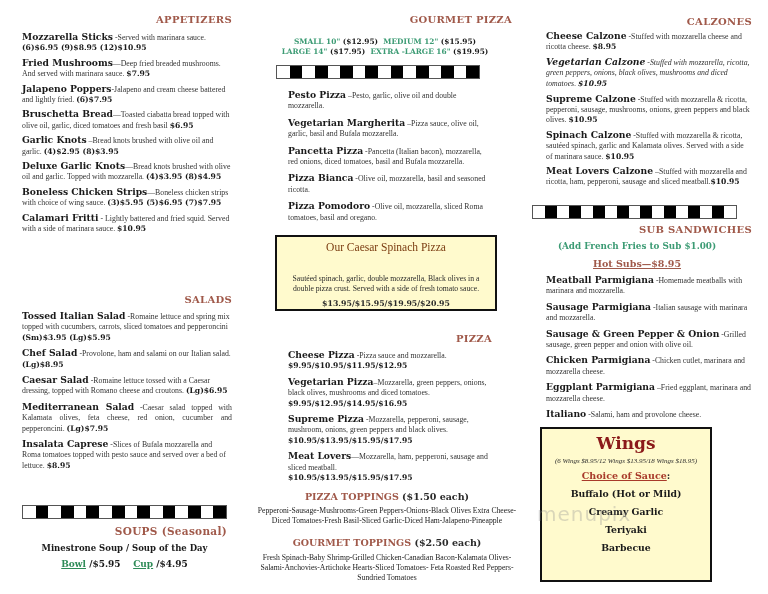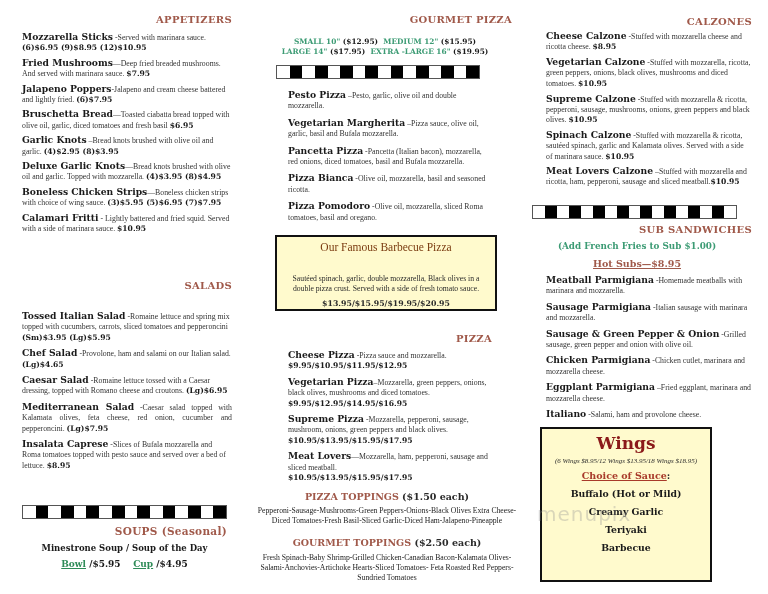--- a/index.html
+++ b/index.html
@@ -47,24 +47,24 @@
       <div class="item" style="margin-bottom: 4px;"><span class="nm">Mozzarella Sticks</span><span class="ds"> -Served with marinara sauce.</span><br><span class="pr">(6)$6.95  (9)$8.95  (12)$10.95</span></div>
       <div class="item" style="margin-bottom: 4px;"><span class="nm">Fried Mushrooms</span><span class="ds">—Deep fried breaded mushrooms. And served with marinara sauce. </span><span class="pr">$7.95</span></div>
       <div class="item" style="margin-bottom: 4px;"><span class="nm">Jalapeno Poppers</span><span class="ds">-Jalapeno and cream cheese battered and lightly fried. </span><span class="pr">(6)$7.95</span></div>
       <div class="item" style="margin-bottom: 4px;"><span class="nm">Bruschetta Bread</span><span class="ds">—Toasted ciabatta bread topped with olive oil, garlic, diced tomatoes and fresh basil </span><span class="pr">$6.95</span></div>
       <div class="item" style="margin-bottom: 4px;"><span class="nm">Garlic Knots</span><span class="ds"> –Bread knots brushed with olive oil and garlic. </span><span class="pr">(4)$2.95  (8)$3.95</span></div>
       <div class="item" style="margin-bottom: 4px;"><span class="nm">Deluxe Garlic Knots</span><span class="ds">—Bread knots brushed with olive oil and garlic. Topped with mozzarella. </span><span class="pr">(4)$3.95 (8)$4.95</span></div>
       <div class="item" style="margin-bottom: 4px;"><span class="nm">Boneless Chicken Strips</span><span class="ds">—Boneless chicken strips with choice of wing sauce. </span><span class="pr">(3)$5.95  (5)$6.95  (7)$7.95</span></div>
       <div class="item" style="margin-bottom: 4px;"><span class="nm">Calamari Fritti</span><span class="ds"> - Lightly battered and fried squid. Served with a side of marinara sauce. </span><span class="pr">$10.95</span></div>
     </div>
 
-  <div class="sec-title" style="position:absolute;top:280px;left:0;width:210px;">SALADS</div>
+  <div class="sec-title" style="position:absolute;top:294px;left:0;width:210px;">SALADS</div>
   <div id="salad-list" style="position:absolute;top:311px;left:0;width:210px;">
       <div class="item" style="margin-bottom: 5px;"><span class="nm">Tossed Italian Salad</span><span class="ds"> -Romaine lettuce and spring mix topped with cucumbers, carrots, sliced tomatoes and pepperoncini  </span><span class="pr">(Sm)$3.95  (Lg)$5.95</span></div>
-      <div class="item" style="margin-bottom: 5px;"><span class="nm">Chef Salad</span><span class="ds"> -Provolone, ham and salami on our Italian salad. </span><span class="pr">(Lg)$4.65</span></div>
+      <div class="item" style="margin-bottom: 5px;"><span class="nm">Chef Salad</span><span class="ds"> -Provolone, ham and salami on our Italian salad. </span><span class="pr">(Lg)$8.95</span></div>
       <div class="item" style="margin-bottom: 5px;"><span class="nm">Caesar Salad</span><span class="ds"> -Romaine lettuce tossed with a Caesar dressing, topped with Romano cheese and croutons. </span><span class="pr">(Lg)$6.95</span></div>
       <div class="item justify" style="margin-bottom: 5px;"><span class="nm">Mediterranean Salad</span><span class="ds"> -Caesar salad topped with Kalamata olives, feta cheese, red onion, cucumber and pepperoncini. </span><span class="pr">(Lg)$7.95</span></div>
       <div class="item" style="margin-bottom: 5px;"><span class="nm">Insalata Caprese</span><span class="ds"> -Slices of Bufala mozzarella and Roma tomatoes topped with pesto sauce and served over a bed of lettuce. </span><span class="pr">$8.95</span></div>
     </div>
 
   <div class="checker" style="position:absolute;top:505px;left:0;width:205px;" id="chk-left">
       <span class="w"></span>
       <span class="b"></span>
       <span class="w"></span>
       <span class="b"></span>
@@ -122,21 +122,21 @@
     </div>
   <div id="gp-list" style="position:absolute;top:90px;left:6px;width:200px;">
       <div class="item" style="margin-bottom: 6px;"><span class="nm">Pesto Pizza</span><span class="ds"> –Pesto, garlic, olive oil and double mozzarella.</span></div>
       <div class="item" style="margin-bottom: 6px;"><span class="nm">Vegetarian Margherita</span><span class="ds"> –Pizza sauce, olive oil, garlic, basil and Bufala mozzarella.</span></div>
       <div class="item" style="margin-bottom: 6px;"><span class="nm">Pancetta Pizza</span><span class="ds"> -Pancetta (Italian bacon), mozzarella, red onions, diced tomatoes, basil and Bufala mozzarella.</span></div>
       <div class="item" style="margin-bottom: 6px;"><span class="nm">Pizza Bianca</span><span class="ds"> -Olive oil, mozzarella, basil and seasoned ricotta.</span></div>
       <div class="item" style="margin-bottom: 6px;"><span class="nm">Pizza Pomodoro</span><span class="ds"> -Olive oil, mozzarella, sliced Roma tomatoes, basil and oregano.</span></div>
     </div>
 
   <div class="box" style="position:absolute;top:235px;left:-7px;width:222px;height:76px;padding:4px 6px;">
-    <div class="center" style="color:#7a3b10;font-size:11.5px;font-family:'Liberation Serif',serif;">Our Famous Barbecue Pizza</div>
+    <div class="center" style="color:#7a3b10;font-size:11.5px;font-family:'Liberation Serif',serif;">Our Caesar Spinach Pizza</div>
     <div class="center" style="font-family:'Liberation Serif',serif;font-size:7.7px;line-height:10px;margin-top:21px;">Sautéed spinach, garlic, double mozzarella, Black olives  in a double pizza crust. Served with a side of fresh tomato sauce.</div>
     <div class="center" style="font-weight:bold;font-size:7.8px;margin-top:5px;">$13.95/$15.95/$19.95/$20.95</div>
   </div>
 
   <div class="sec-title" style="position:absolute;top:333px;left:0;width:210px;">PIZZA</div>
   <div id="pizza-list" style="position:absolute;top:350px;left:6px;width:200px;">
       <div class="item" style="margin-bottom: 5px;"><span class="nm">Cheese Pizza</span><span class="ds"> -Pizza sauce and mozzarella.</span><div class="pr">$9.95/$10.95/$11.95/$12.95</div></div>
       <div class="item" style="margin-bottom: 5px;"><span class="nm">Vegetarian Pizza</span><span class="ds">–Mozzarella, green peppers, onions, black olives, mushrooms and diced tomatoes.</span><div class="pr">$9.95/$12.95/$14.95/$16.95</div></div>
       <div class="item" style="margin-bottom: 5px;"><span class="nm">Supreme Pizza</span><span class="ds"> -Mozzarella, pepperoni, sausage, mushroom, onions, green peppers and black olives.</span><div class="pr">$10.95/$13.95/$15.95/$17.95</div></div>
       <div class="item" style="margin-bottom: 5px;"><span class="nm">Meat Lovers</span><span class="ds">—Mozzarella, ham, pepperoni, sausage and sliced meatball.</span><div class="pr">$10.95/$13.95/$15.95/$17.95</div></div>
@@ -150,21 +150,21 @@
   <div class="subhead" style="position:absolute;top:537px;left:-20px;width:250px;">
     <span class="red">GOURMET TOPPINGS</span><span> ($2.50 each)</span>
   </div>
   <div class="toppings" style="position:absolute;top:553px;left:-28px;width:266px;">Fresh Spinach-Baby Shrimp-Grilled Chicken-Canadian Bacon-Kalamata Olives-Salami-Anchovies-Artichoke Hearts-Sliced Tomatoes- Feta Roasted Red Peppers-Sundried Tomatoes</div>
 </div>
 
 <div class="col" id="col-right">
   <div class="sec-title" style="margin-top:16px;margin-bottom:4px;">CALZONES</div>
   <div id="calz-list" style="margin-left:4px;width:206px;">
       <div class="item" style="margin-bottom: 4px;"><span class="nm">Cheese Calzone</span><span class="ds"> -Stuffed with mozzarella  cheese and ricotta cheese. </span><span class="pr">$8.95</span></div>
-      <div class="item" style=""><span class="nm">Vegetarian Calzone</span><span class="ds"> -Stuffed with mozzarella, ricotta, green peppers, onions, black olives, mushrooms and diced tomatoes. </span><span class="pr">$10.95</span></div>
+      <div class="item" style=" font-style: italic;"><span class="nm">Vegetarian Calzone</span><span class="ds"> -Stuffed with mozzarella, ricotta, green peppers, onions, black olives, mushrooms and diced tomatoes. </span><span class="pr">$10.95</span></div>
       <div class="item" style="margin-bottom: 4px;"><span class="nm">Supreme Calzone</span><span class="ds"> -Stuffed with mozzarella  &amp; ricotta, pepperoni, sausage, mushrooms, onions, green peppers and black olives. </span><span class="pr">$10.95</span></div>
       <div class="item" style="margin-bottom: 4px;"><span class="nm">Spinach Calzone</span><span class="ds"> -Stuffed with mozzarella &amp; ricotta, sautéed spinach, garlic and Kalamata olives. Served with a side of marinara sauce. </span><span class="pr">$10.95</span></div>
       <div class="item" style="margin-bottom: 4px;"><span class="nm">Meat Lovers Calzone</span><span class="ds"> –Stuffed with mozzarella and ricotta, ham, pepperoni, sausage and sliced meatball.</span><span class="pr">$10.95</span></div>
     </div>
 
   <div class="checker" style="position:absolute;top:205px;left:-10px;width:205px;" id="chk-right">
       <span class="w"></span>
       <span class="b"></span>
       <span class="w"></span>
       <span class="b"></span>

